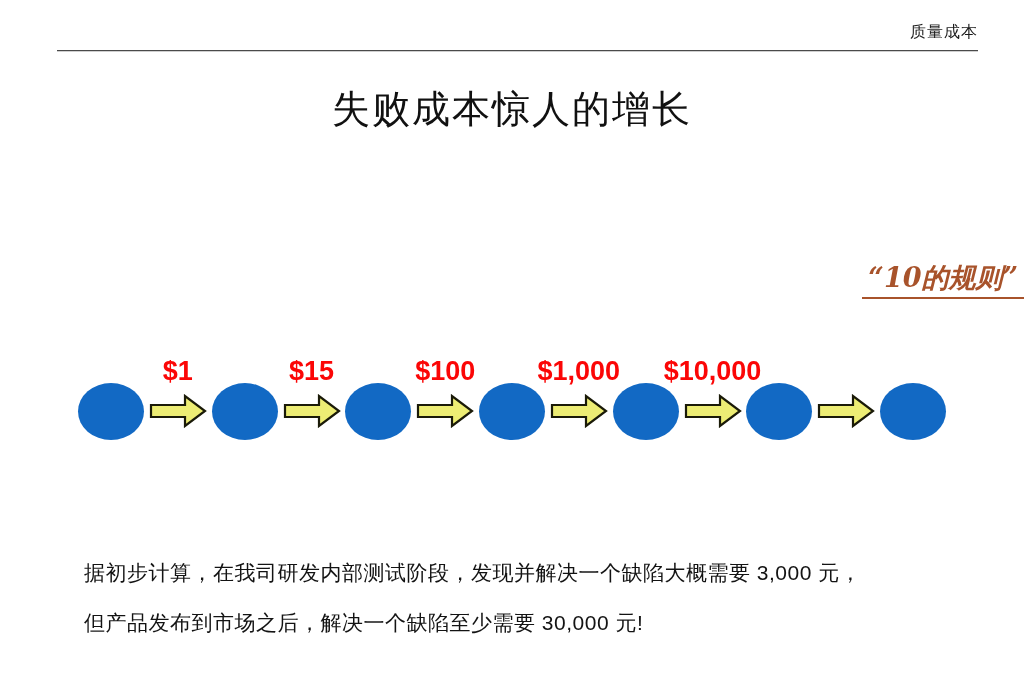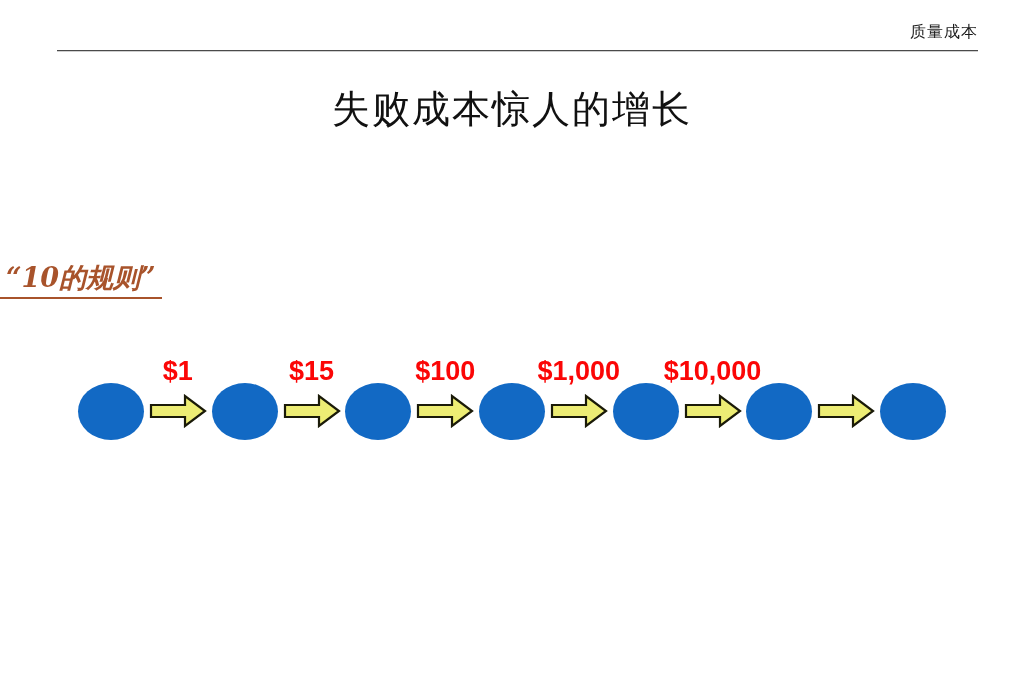--- a/index.html
+++ b/index.html
@@ -57,21 +57,21 @@
     color: #111111;
     letter-spacing: 2px;
   }
 
   
   .rule-subtitle {
     position: absolute;
     top: 264px;
     left: 0;
     width: 1024px;
-    text-align: left;
+    text-align: right;
   }
   .rule-subtitle .rule-text {
     font-family: "DejaVu Serif", "Liberation Serif", serif;
     font-size: 27px;
     font-weight: bold;
     font-style: italic;
     color: #A8532B;
     border-bottom: 2px solid #A8532B;
     padding: 0 6px 5px 6px;
     display: inline-block;
@@ -216,14 +216,18 @@
         <svg class="arrow-svg" viewBox="0 0 58 34">
           <polygon points="2,11 36,11 36,2 56,17 36,32 36,23 2,23" fill="#EDED74" stroke="#1a1a08" stroke-width="2.2" stroke-linejoin="miter"></polygon>
         </svg>
       </div>
 
       <div class="node"></div>
 
     </div>
   </div>
 
+  <div class="note">
+    <span class="note-line">据初步计算，在我司研发内部测试阶段，发现并解决一个缺陷大概需要 3,000 元，</span>
+    <span class="note-line">但产品发布到市场之后，解决一个缺陷至少需要 30,000 元!</span>
+  </div>
 
 </div>
 
 </body></html>

